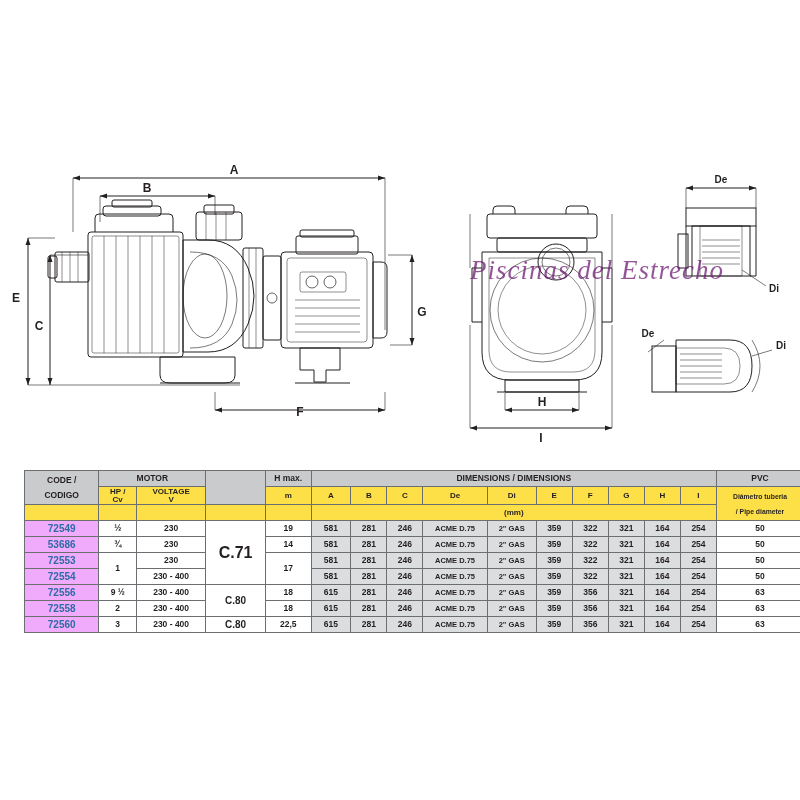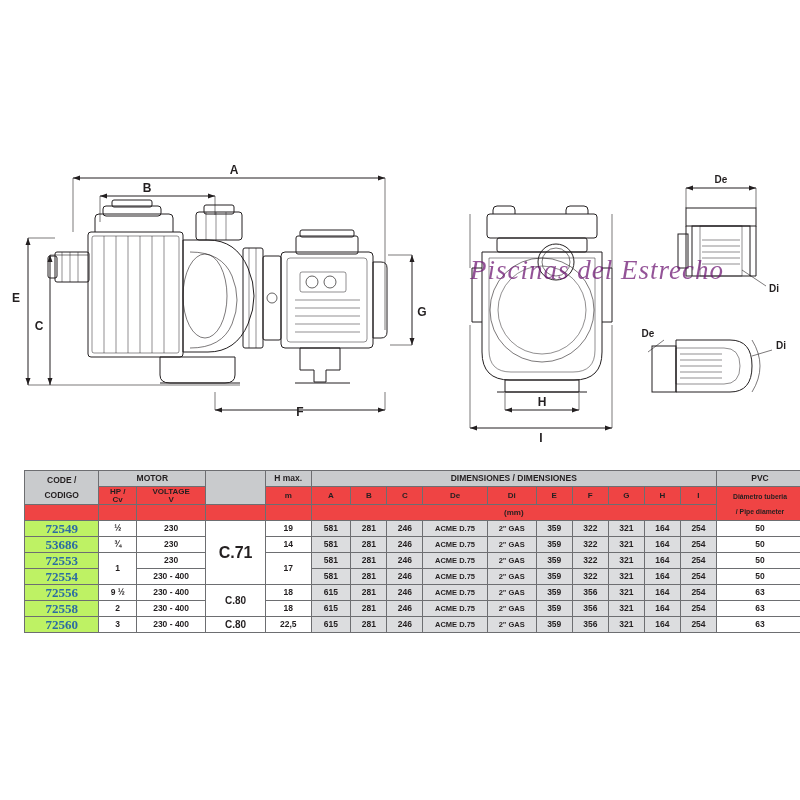--- a/index.html
+++ b/index.html
@@ -8,22 +8,22 @@
 
   
   .draw{position:absolute;left:0;top:0;width:800px;height:460px;}
   .draw svg{display:block;}
 
   
   .tbl-wrap{position:absolute;left:24px;top:470px;width:780px;}
   table.spec{border-collapse:collapse;width:780px;font-size:8.5px;color:#231f20;}
   table.spec td,table.spec th{border:1px solid #6d6e71;text-align:center;vertical-align:middle;padding:0;height:15px;line-height:15px;font-weight:bold;}
   .hdr{background:#c9cbcd;font-size:8.5px;}
-  .hdr2{background:#ef4444;font-size:8px;margin-top:36px;}
-  .codecell{color:#2d6ca2;background:#bef264;font-size:13px;font-family:Liberation Serif, serif;}
+  .hdr2{background:#fde047;font-size:8px;margin-top:36px;}
+  .codecell{color:#2d6ca2;background:#f0abfc;font-size:10px;}
   .greycell{background:#dcdddf;}
   .whitecell{background:#ffffff;}
   .small{font-size:7.5px;}
   .tiny{font-size:6.8px;font-weight:bold;}
 
   
   .wm{position:absolute;pointer-events:none;color:#701a75;opacity:.75;font-family:"Liberation Serif",serif;}
   .wm1{left:470px;top:255px;font-size:27px;font-style:italic;letter-spacing:1px;}
   .wm2{left:545px;top:580px;font-size:22px;font-style:italic;}
   .wm3{left:560px;top:608px;font-size:10px;letter-spacing:.5px;}
@@ -248,21 +248,21 @@
       </colgroup>
       <tbody>
           <tr>
         <td class="hdr" rowspan="2">
           <div>CODE /</div>
           <div>CODIGO</div>
         </td>
         <td class="hdr" colspan="2">MOTOR</td>
         <td class="hdr" rowspan="2"></td>
         <td class="hdr" rowspan="1">H max.</td>
-        <td class="hdr" colspan="10">DIMENSIONES / DIMENSIONES</td>
+        <td class="hdr" colspan="10">DIMENSIONS / DIMENSIONS</td>
         <td class="hdr">PVC</td>
       </tr>
       <tr>
         <td class="hdr2">
           <div style="line-height:8px;padding-top:1px">HP /</div>
           <div style="line-height:8px">Cv</div>
         </td>
         <td class="hdr2">
           <div style="line-height:8px;padding-top:1px">VOLTAGE</div>
           <div style="line-height:8px">V</div>

